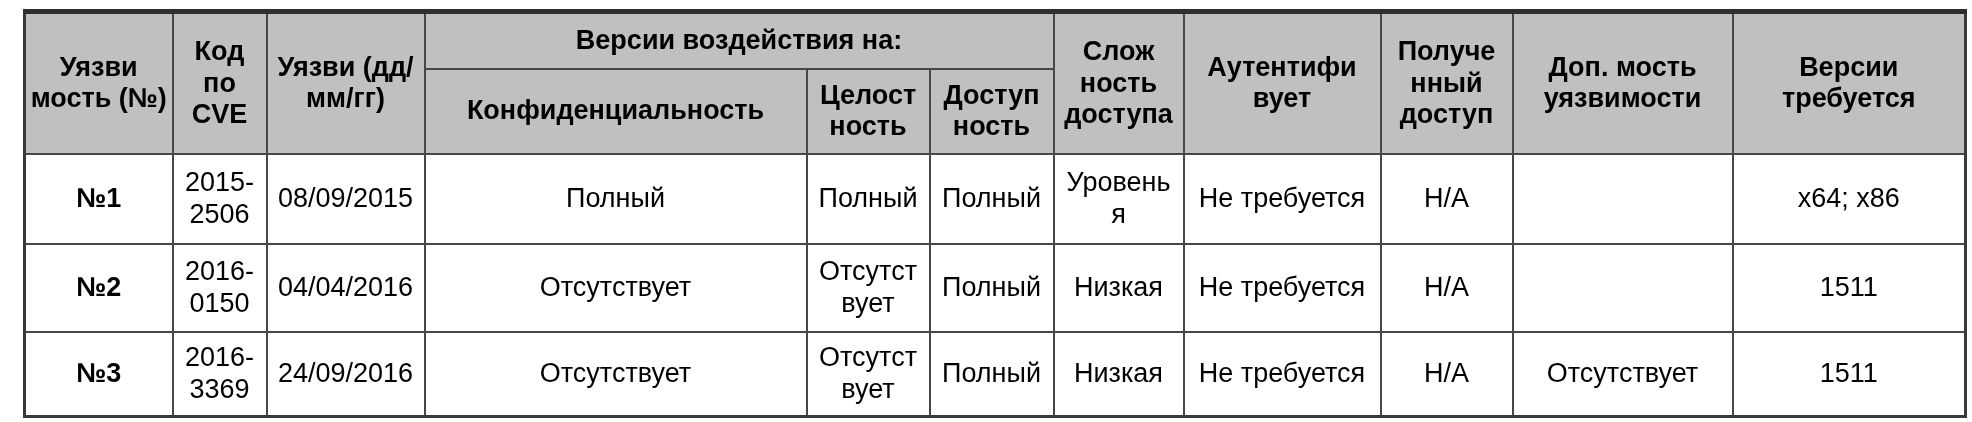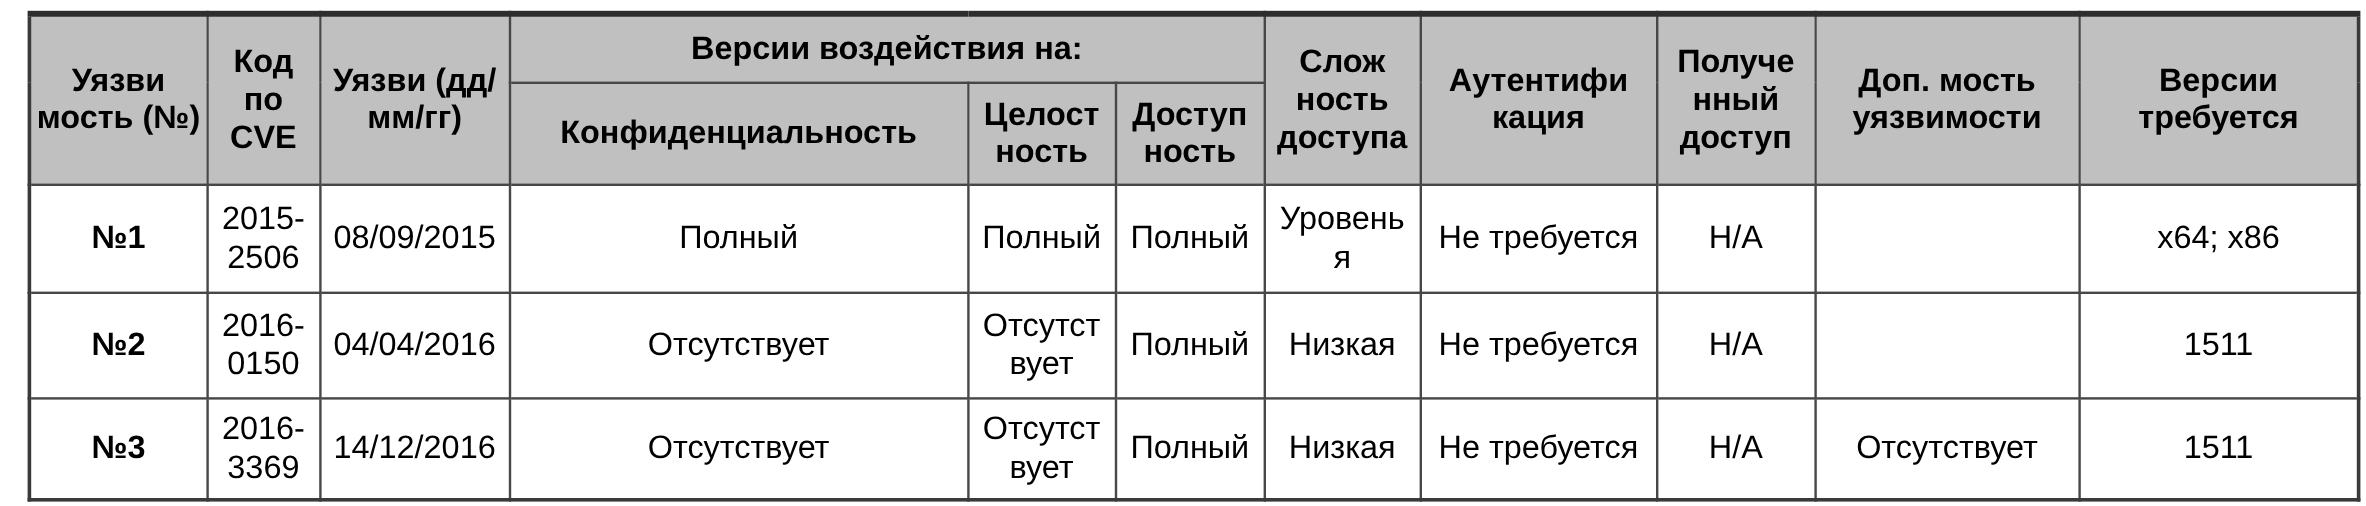--- a/index.html
+++ b/index.html
@@ -93,21 +93,21 @@
         <th rowspan="2">Код
 по
 CVE</th>
         <th rowspan="2">Уязви (дд/
 мм/гг)</th>
         <th colspan="3">Версии воздействия на:</th>
         <th rowspan="2">Слож
 ность
 доступа</th>
         <th rowspan="2">Аутентифи
-кация</th>
+вует</th>
         <th rowspan="2">Получе
 нный
 доступ</th>
         <th rowspan="2">Доп. мость
 уязвимости</th>
         <th rowspan="2">Версии
 требуется</th>
       </tr>
       <tr class="h-sub">
         <th>Конфиденциальность</th>
@@ -145,21 +145,21 @@
         <td>Низкая</td>
         <td>Не требуется</td>
         <td>Н/А</td>
         <td></td>
         <td>1511</td>
       </tr>
       <tr class="r-3">
         <td class="num-cell">№3</td>
         <td>2016-
 3369</td>
-        <td>14/12/2016</td>
+        <td>24/09/2016</td>
         <td>Отсутствует</td>
         <td>Отсутст
 вует</td>
         <td>Полный</td>
         <td>Низкая</td>
         <td>Не требуется</td>
         <td>Н/А</td>
         <td>Отсутствует</td>
         <td>1511</td>
       </tr>

